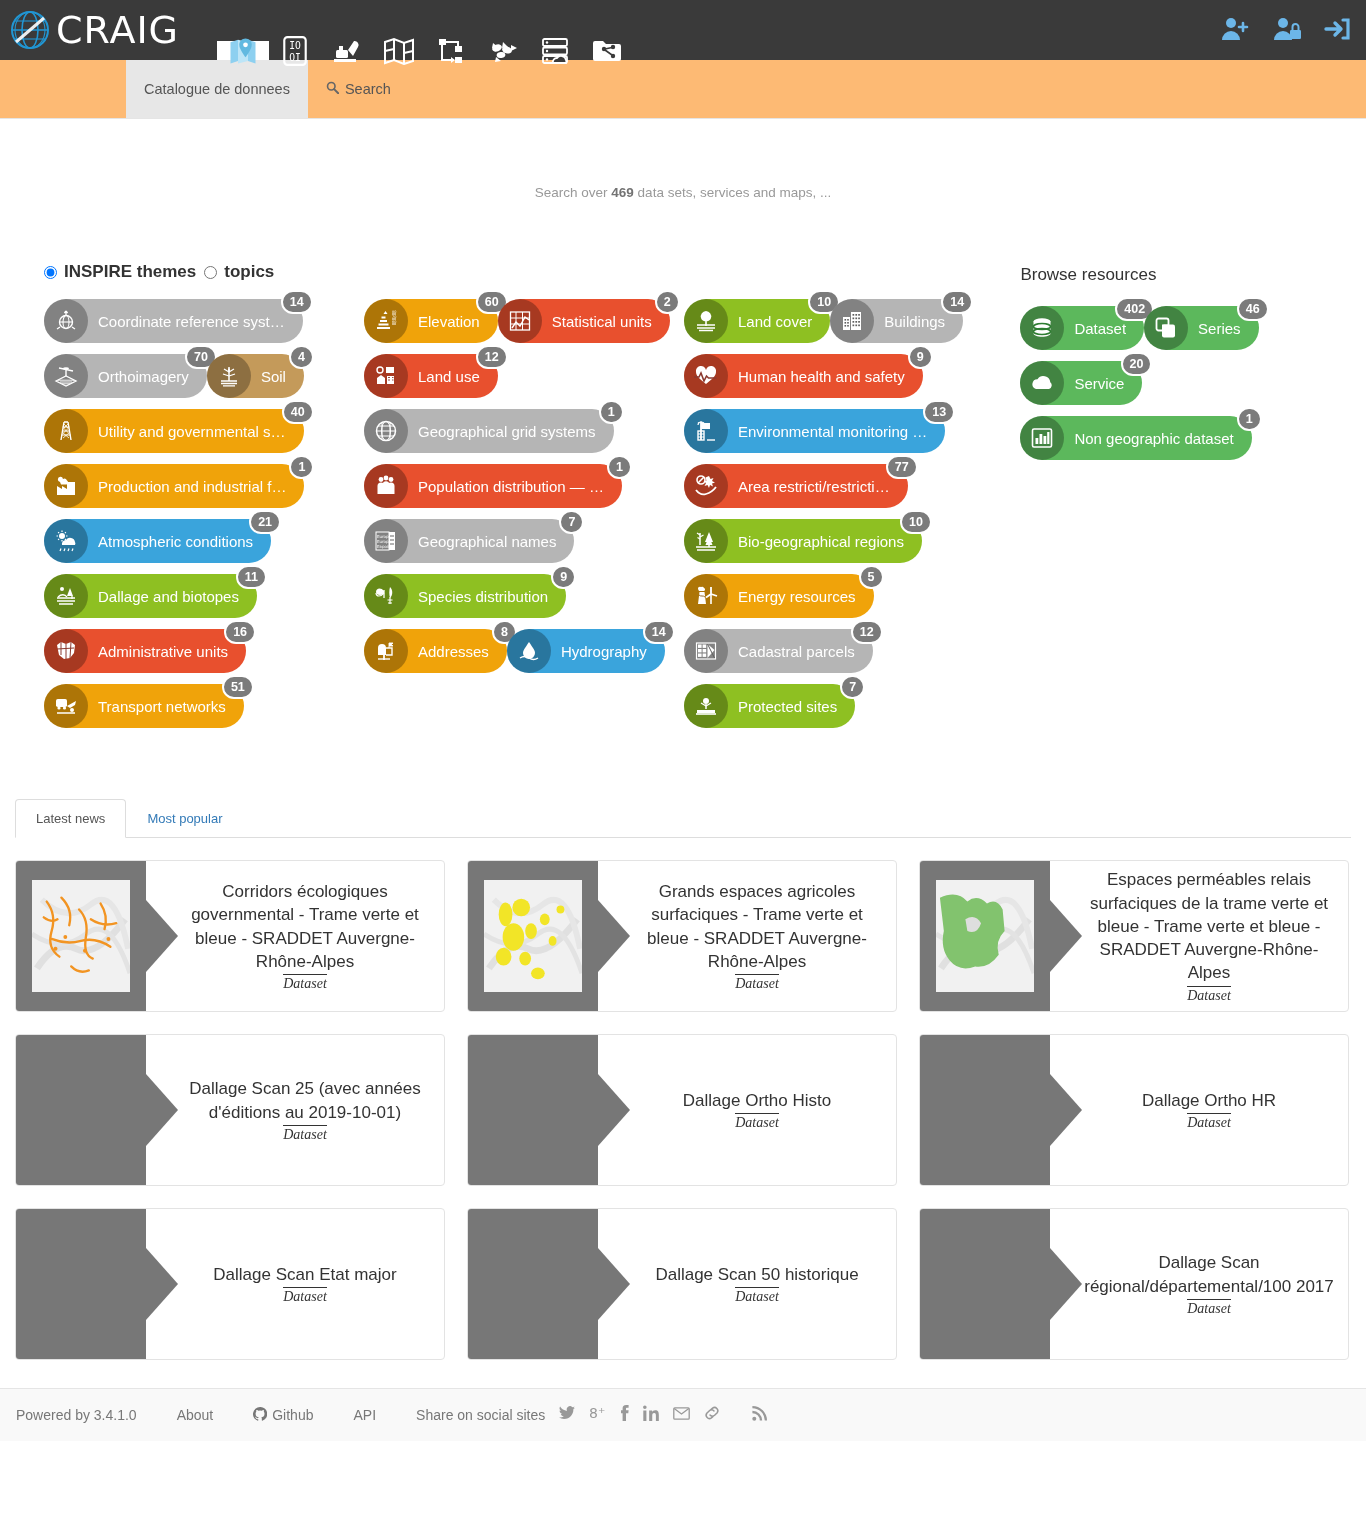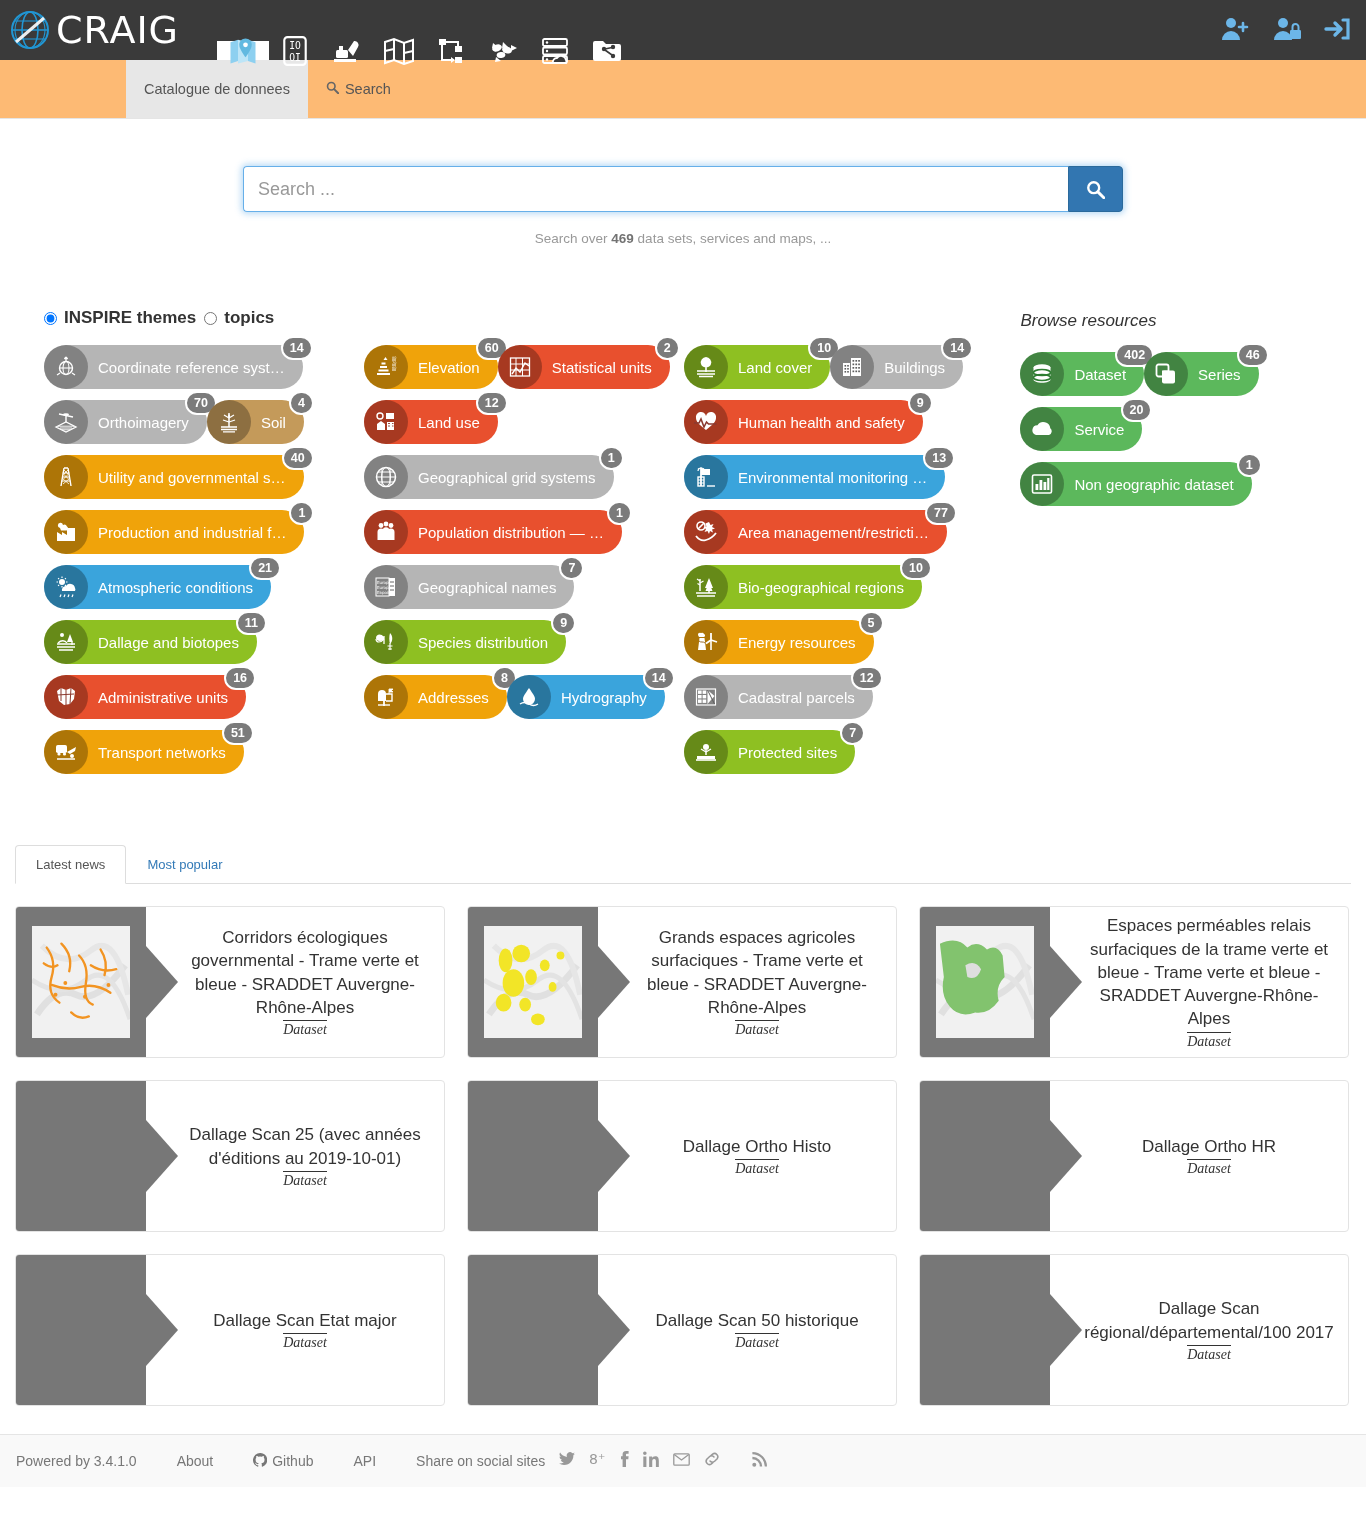--- a/index.html
+++ b/index.html
@@ -62,21 +62,21 @@
               background:rgba(0,0,0,.28); }
   .pill .lbl { color:#fff; font-size:15px; margin-left:10px; white-space:nowrap;
                overflow:hidden; text-overflow:ellipsis; }
   .pill .badge { position:absolute; top:-9px; right:-10px; background:#7b7b7b; color:#fff;
                  min-width:24px; height:24px; border-radius:12px; font-size:12.5px; font-weight:bold;
                  display:flex; align-items:center; justify-content:center; padding:0 7px;
                  border:2px solid #fff; }
 
   
   .browse { width:320px; padding-top:3px; }
-  .browse h3 { font-size:17px; font-weight:400; color:#333; margin:0 0 21px 0;font-style:italic; }
+  .browse h3 { font-size:17px; font-weight:400; color:#333; margin:0 0 21px 0; }
 
   
   .tabsec { margin-top:60px; padding:0 15px; }
   .tabs { display:flex; border-bottom:1px solid #ddd; }
   .tab { padding:11px 20px; font-size:13px; color:#337ab7; cursor:pointer;
          border:1px solid transparent; margin-bottom:-1px; border-radius:4px 4px 0 0; }
   .tab.active { color:#555; background:#fff; border-color:#ddd #ddd #fff; }
 
   .cards { display:flex; flex-wrap:wrap; gap:22px; margin-top:22px; }
   .card { width:430px; height:152px; border:1px solid #e3e3e3; border-radius:4px;
@@ -232,29 +232,20 @@
       <svg width="13" height="13" viewBox="0 0 16 16">
           <circle cx="6.5" cy="6.5" r="4.6" fill="none" stroke="#666" stroke-width="2"></circle>
           <line x1="10" y1="10" x2="15" y2="15" stroke="#666" stroke-width="2.4" stroke-linecap="round"></line>
         </svg>
     </span>
     <span>Search</span>
   </div>
 </div>
 
 <div class="searchwrap">
-  <div class="searchbox">
-    <input type="text" placeholder="Search ..." style="">
-    <div class="searchbtn">
-      <svg width="19" height="19" viewBox="0 0 16 16">
-        <circle cx="6.5" cy="6.5" r="4.6" fill="none" stroke="#fff" stroke-width="2"></circle>
-        <line x1="10" y1="10" x2="15" y2="15" stroke="#fff" stroke-width="2.4" stroke-linecap="round"></line>
-      </svg>
-    </div>
-  </div>
   <div class="searchhint">
     <span>Search over </span><b>469</b><span> data sets, services and maps, ...</span>
   </div>
 </div>
 
 <div class="themesection">
   <div class="themesleft">
     <div class="radiorow">
       <label>
         <input type="radio" name="themeMode" checked="" style="">
@@ -535,21 +526,21 @@
             <span class="badge">13</span>
           </div><div class="pill" style="background: rgb(232, 80, 46);">
             <span class="ic">
               <svg width="26" height="26" viewBox="0 0 26 26">
                 <circle cx="8" cy="7" r="4" fill="none" stroke="#fff" stroke-width="1.6"></circle>
                 <line x1="5" y1="10" x2="11" y2="4" stroke="#fff" stroke-width="1.6"></line>
                 <path d="M16 3 l1.5 3 l3-1 l-1.5 3 l3 1.5 l-3 1 l1 3 l-3-1.5 l-1 3 l-1.5-3 l-3 1 l1.5-3 l-2.5-1.5 l3-1 l-1-3 z" fill="#fff"></path>
                 <path d="M3 17 c3 4 7 5 10 4 c4-1 7-3 10-7" fill="none" stroke="#fff" stroke-width="1.8"></path>
               </svg>
             </span>
-            <span class="lbl">Area management/restricti…</span>
+            <span class="lbl">Area restricti/restricti…</span>
             <span class="badge">77</span>
           </div><div class="pill" style="background: rgb(142, 192, 34);">
             <span class="ic">
               <svg width="26" height="26" viewBox="0 0 26 26">
                 <path d="M7 5 v12" stroke="#fff" stroke-width="1.5"></path>
                 <path d="M7 7 L4 5 M7 9 L10.5 7 M7 11 L4.5 9.5" stroke="#fff" stroke-width="1.2"></path>
                 <path d="M16 4 L20 14 H12 Z" fill="#fff"></path>
                 <path d="M16 8 L19.5 17 H12.5 Z" fill="#fff"></path>
                 <path d="M16 14 v5" stroke="#fff" stroke-width="1.5"></path>
                 <path d="M3 19 h20 M4 22 h18" stroke="#fff" stroke-width="1.4"></path>

